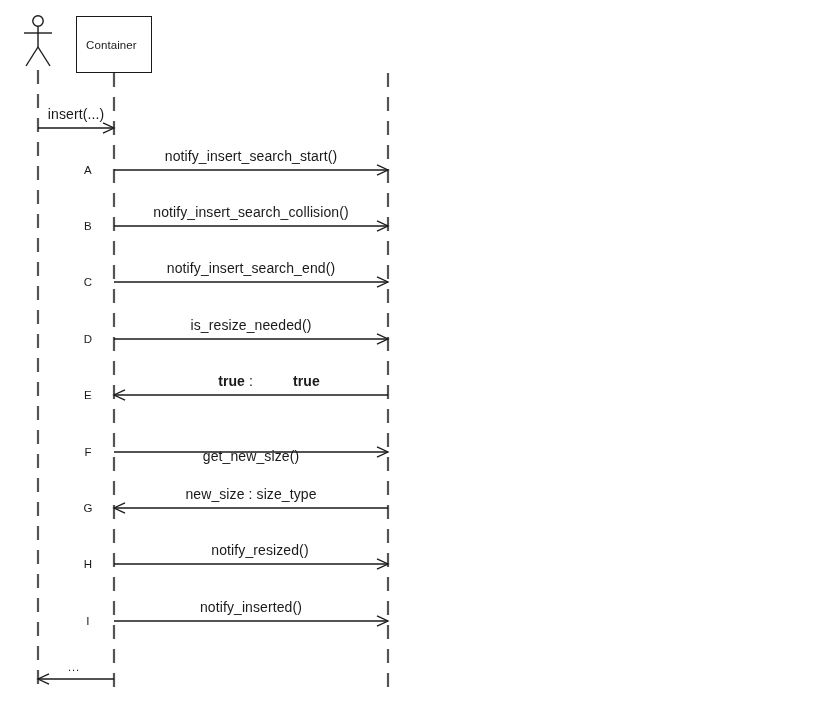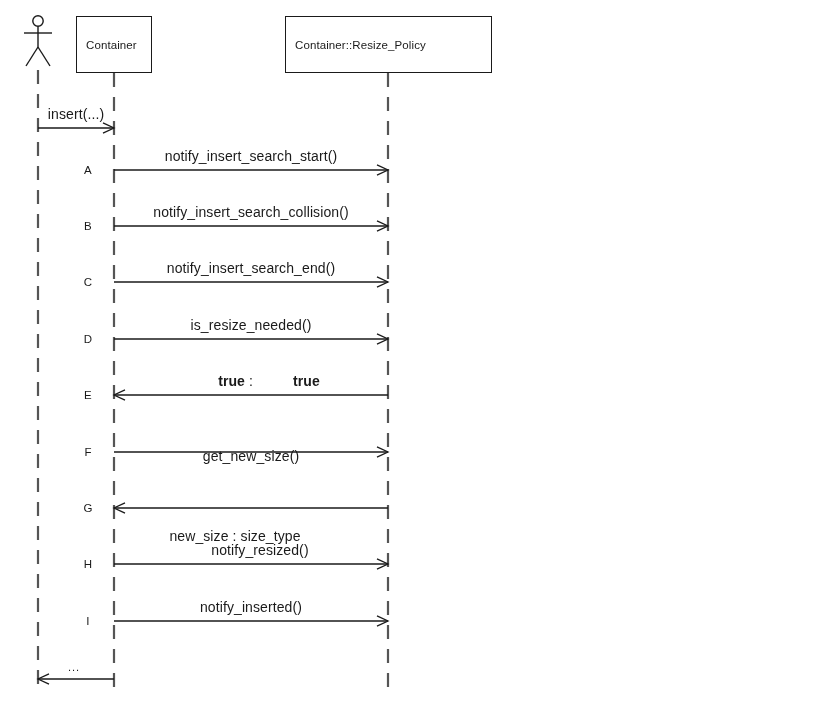--- a/index.html
+++ b/index.html
@@ -127,39 +127,36 @@
       </g>
       <g>
         <line x1="114" y1="679" x2="38" y2="679" stroke="#1a1a1a" stroke-width="1.3"></line>
         <polyline points="49,673.8 38,679 49,684.2" fill="none" stroke="#1a1a1a" stroke-width="1.3" stroke-linejoin="miter" stroke-linecap="butt"></polyline>
       </g>
     </svg>
 
   <div class="lifeline-box" id="box-container" style="left: 76px; top: 16px; width: 76px; height: 57px;">
     <span class="lifeline-box-label">Container</span>
   </div>
-  <div class="lifeline-box" id="box-resize-policy" style="left: 285px; top: 16px; width: 207px; height: 57px;">
-    <span class="lifeline-box-label">Container::Resize_Policy</span>
-  </div>
 
   <div id="text-layer">
       <div class="msg-label" style="left: 76px; top: 122px;">insert(...)</div>
       <div class="msg-label" style="left: 251px; top: 164px;">notify_insert_search_start()</div>
       <div class="seq-letter" style="left: 88px; top: 170px;">A</div>
       <div class="msg-label" style="left: 251px; top: 220px;">notify_insert_search_collision()</div>
       <div class="seq-letter" style="left: 88px; top: 226px;">B</div>
       <div class="msg-label" style="left: 251px; top: 276px;">notify_insert_search_end()</div>
       <div class="seq-letter" style="left: 88px; top: 282px;">C</div>
       <div class="msg-label" style="left: 251px; top: 333px;">is_resize_needed()</div>
       <div class="seq-letter" style="left: 88px; top: 339px;">D</div>
       <div class="msg-label bold-ret" style="left: 251px; top: 389px;"><b>true</b> : <b>true</b></div>
       <div class="seq-letter" style="left: 88px; top: 395px;">E</div>
       <div class="msg-label" style="left: 251px; top: 464px;">get_new_size()</div>
       <div class="seq-letter" style="left: 88px; top: 452px;">F</div>
-      <div class="msg-label" style="left: 235px; top: 502px; margin-top: 42px;">new_size : size_type</div>
+      <div class="msg-label" style="left: 251px; top: 502px;">new_size : size_type</div>
       <div class="seq-letter" style="left: 88px; top: 508px;">G</div>
       <div class="msg-label" style="left: 260px; top: 558px;">notify_resized()</div>
       <div class="seq-letter" style="left: 88px; top: 564px;">H</div>
       <div class="msg-label" style="left: 251px; top: 615px;">notify_inserted()</div>
       <div class="seq-letter" style="left: 88px; top: 621px;">I</div>
       <div class="ellipsis-label" style="left: 74px; top: 673px;">...</div>
     </div>
 
 </div>
 

